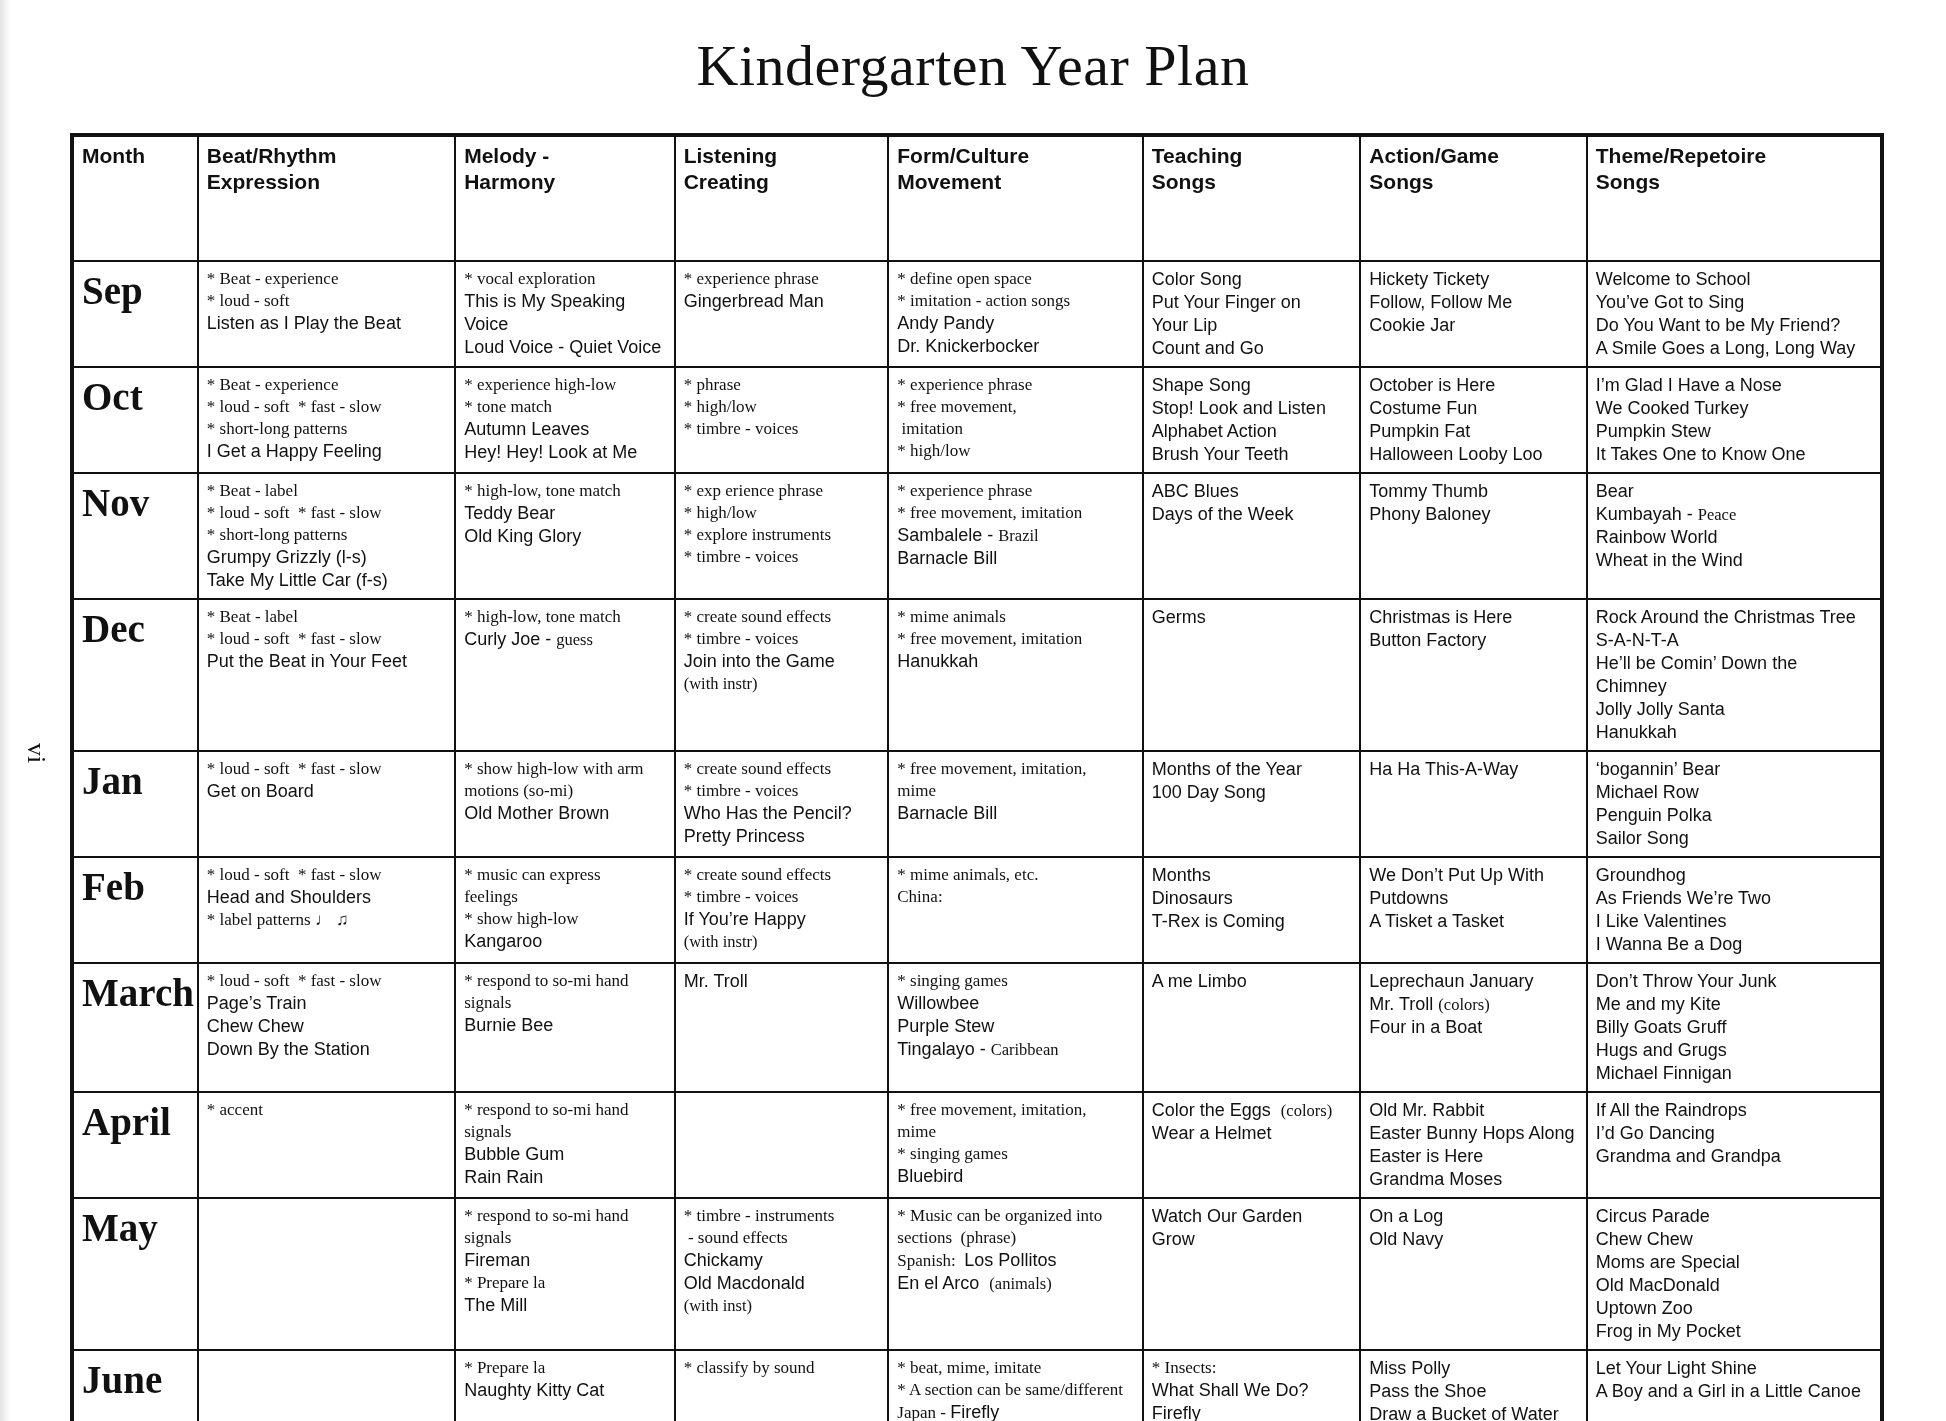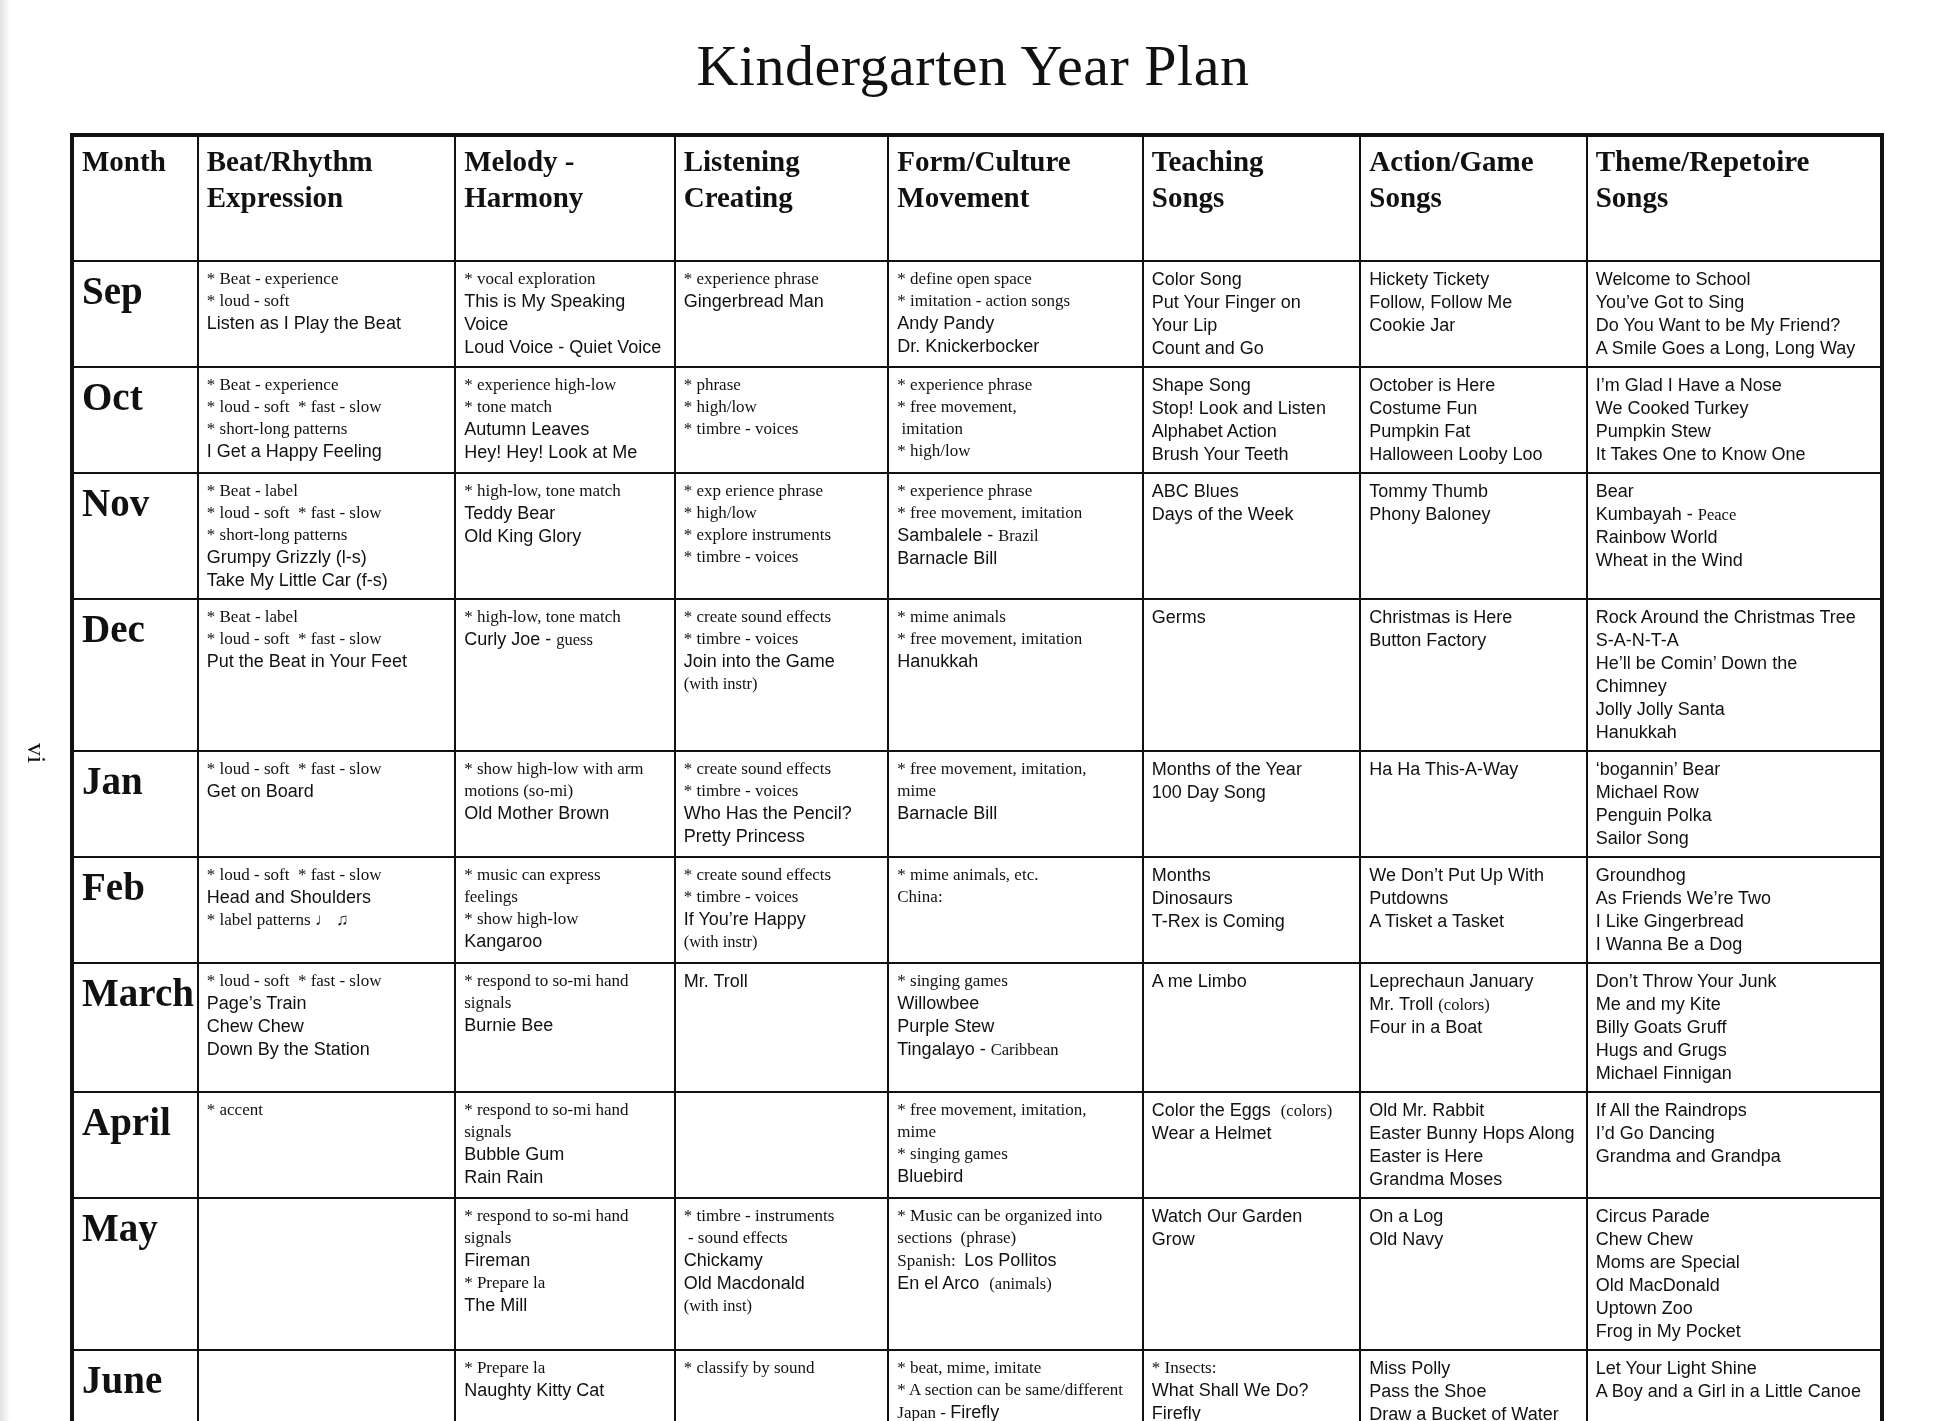--- a/index.html
+++ b/index.html
@@ -29,22 +29,22 @@
     border:4px solid #111;
   }
   table.plan th, table.plan td{
     border:2px solid #111;
     vertical-align:top;text-align:left;
     padding:6px 8px;
     overflow:hidden;
   }
   thead th{
     border-bottom:3px solid #111;
-    font-size:29px;font-weight:bold;line-height:1.25;
-    font-family:Liberation Serif, serif;
+    font-size:21px;font-weight:bold;line-height:1.25;
+    font-family:Liberation Sans, sans-serif;
   }
   thead tr{height:126px;}
   tbody tr:nth-child(1){height:100px;}
   tbody tr:nth-child(2){height:97px;}
   tbody tr:nth-child(3){height:114px;}
   tbody tr:nth-child(4){height:124px;}
   tbody tr:nth-child(5){height:102px;}
   tbody tr:nth-child(6){height:102px;}
   tbody tr:nth-child(7){height:124px;}
   tbody tr:nth-child(8){height:101px;}
@@ -345,21 +345,21 @@
           <div class="line"><span class="f-s">T-Rex is Coming</span></div>
         </td>
         <td>
           <div class="line"><span class="f-s">We Don’t Put Up With</span></div>
           <div class="line"><span class="f-s">Putdowns</span></div>
           <div class="line"><span class="f-s">A Tisket a Tasket</span></div>
         </td>
         <td>
           <div class="line"><span class="f-s">Groundhog</span></div>
           <div class="line"><span class="f-s">As Friends We’re Two</span></div>
-          <div class="line"><span class="f-s">I Like Gingerbread</span></div>
+          <div class="line"><span class="f-s">I Like Valentines</span></div>
           <div class="line"><span class="f-s">I Wanna Be a Dog</span></div>
         </td>
       </tr>
       <tr>
         <th class="month">March</th>
         <td>
           <div class="line"><span class="f-r">* loud - soft  * fast - slow</span></div>
           <div class="line"><span class="f-s">Page’s Train</span></div>
           <div class="line"><span class="f-s">Chew Chew</span></div>
           <div class="line"><span class="f-s">Down By the Station</span></div>

